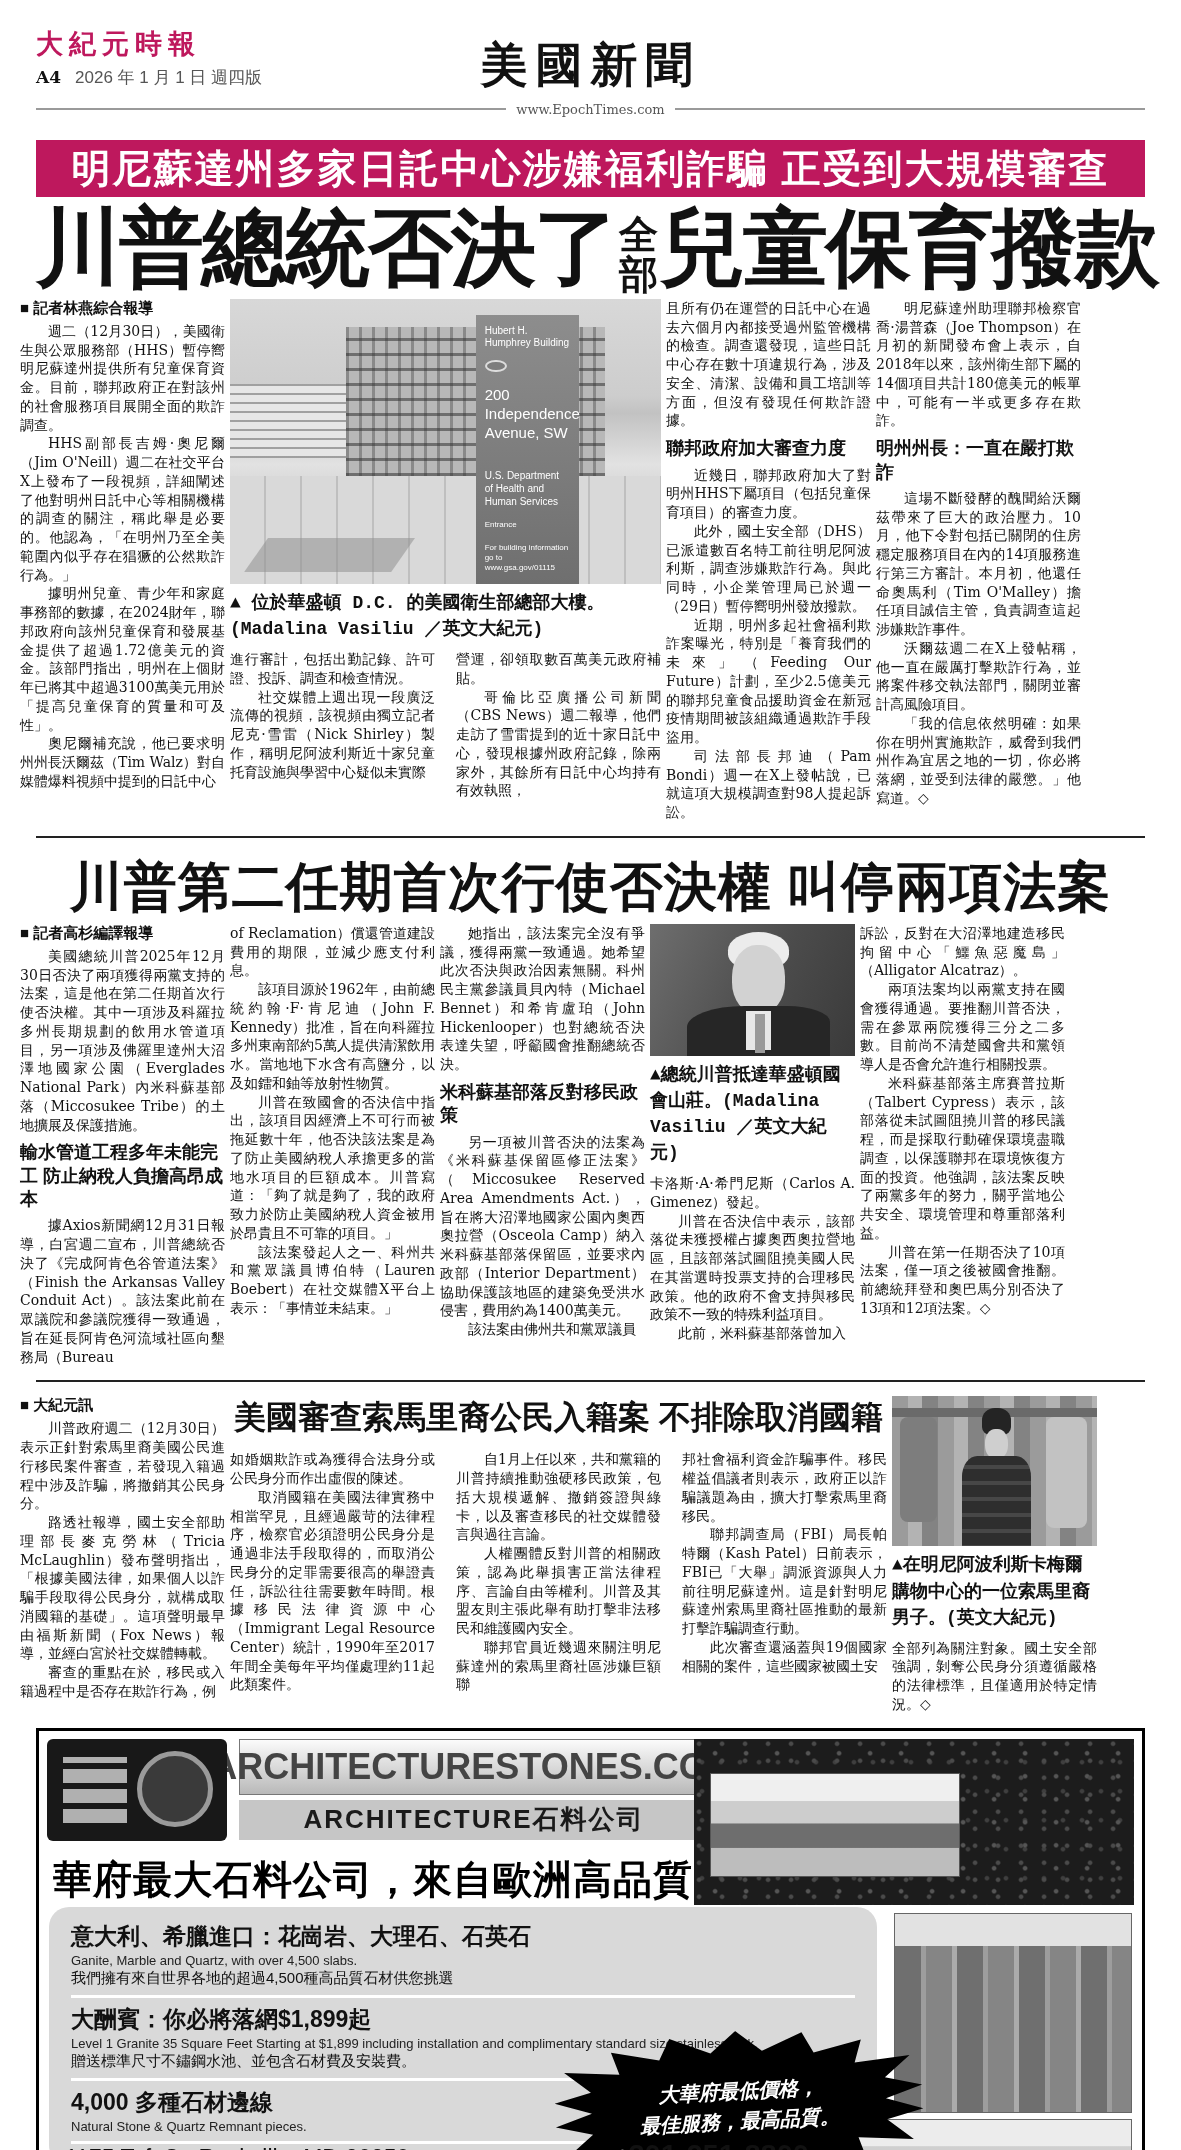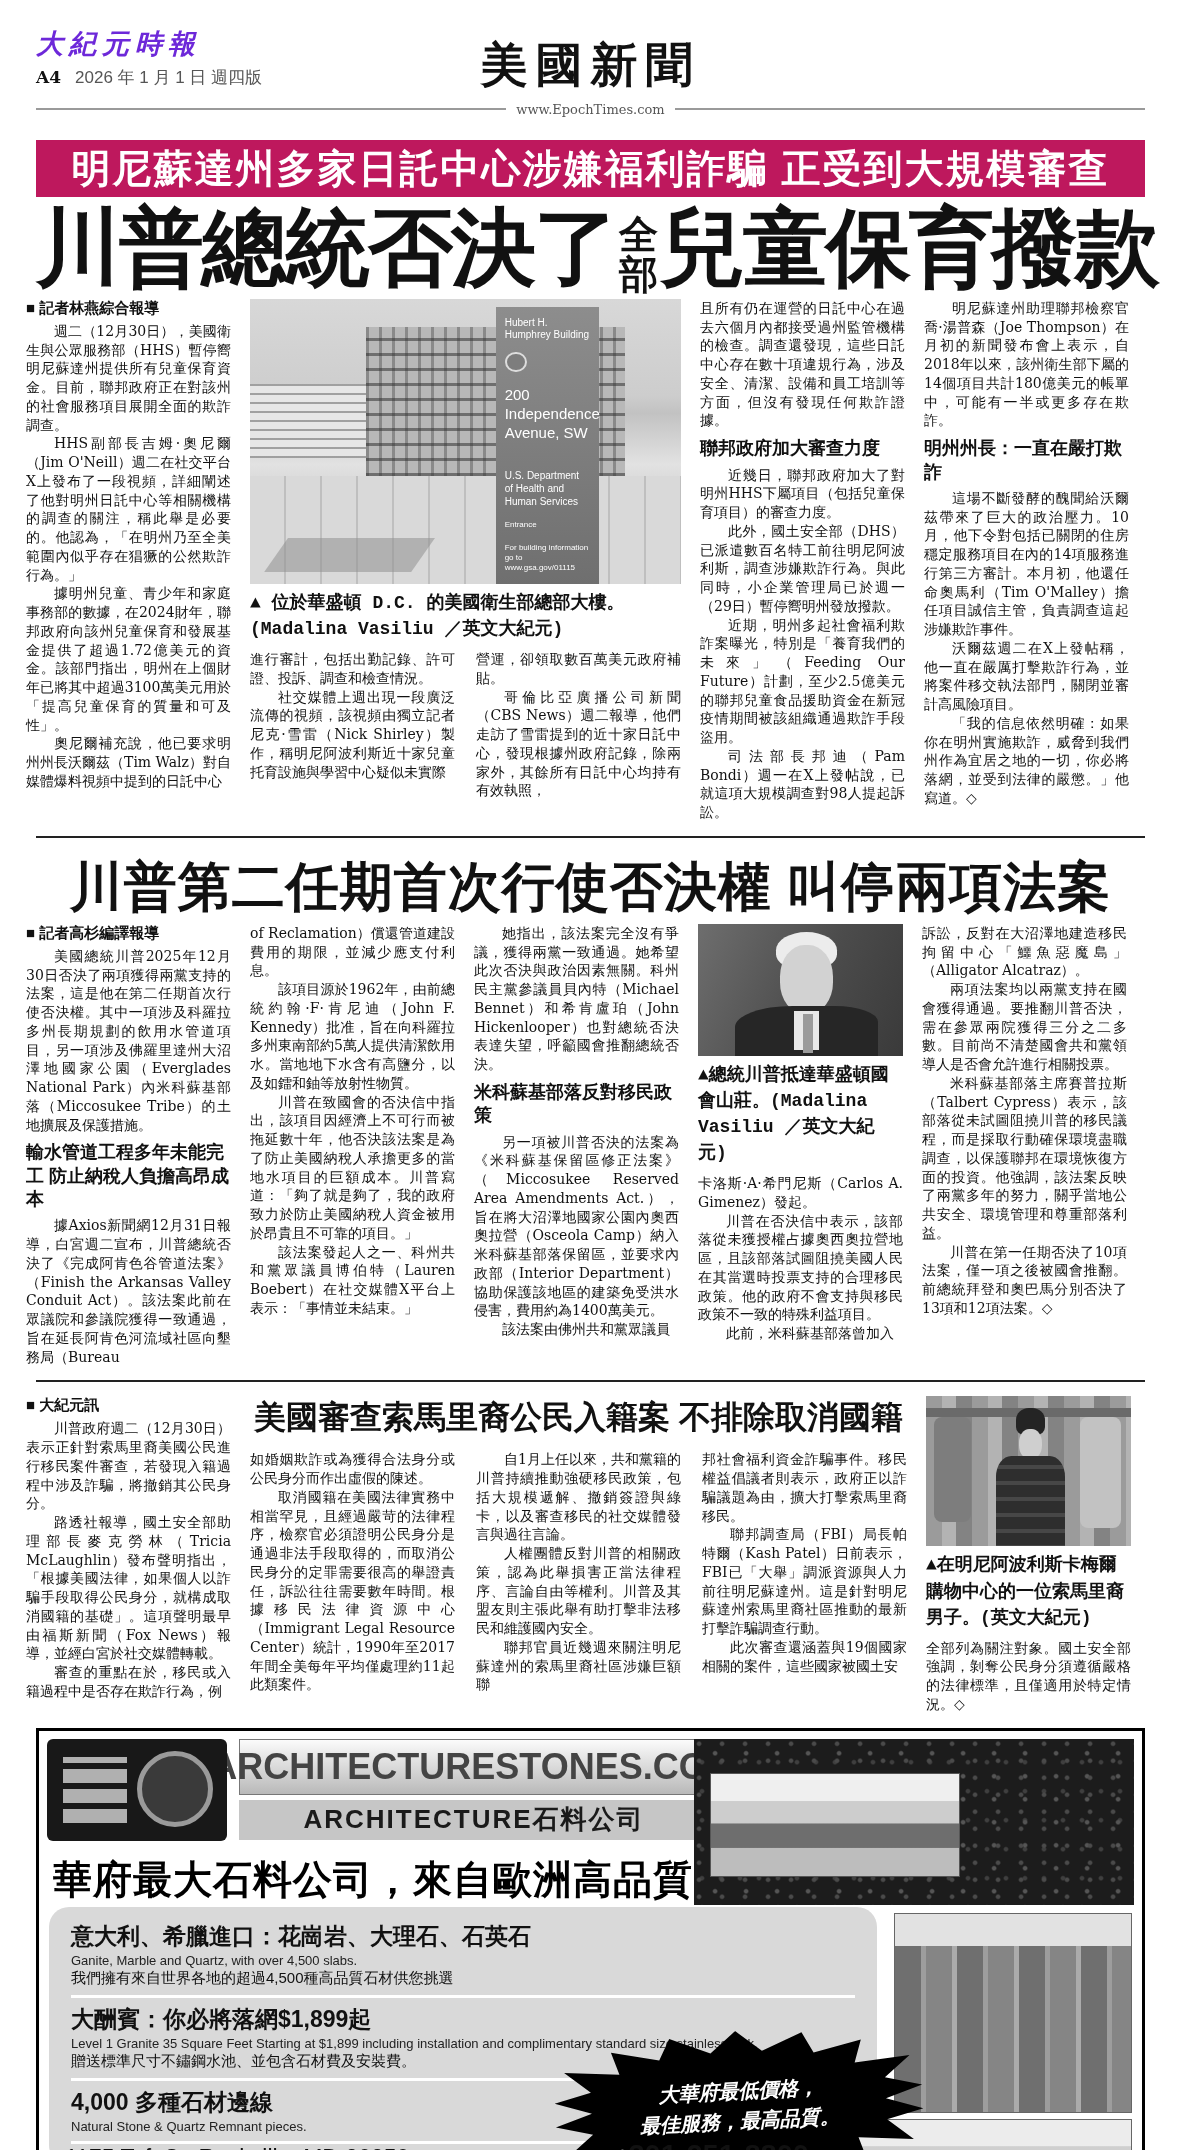--- a/index.html
+++ b/index.html
@@ -3,40 +3,40 @@
 <meta charset="utf-8">
 <style>
   * { margin:0; padding:0; box-sizing:border-box; }
   html,body { background:#ffffff; }
   body { width:1181px; height:2150px; margin:0 auto; overflow:hidden;
          font-family:"DejaVu Serif", serif; color:#111; }
 
   
   .masthead { position:relative; height:72px; margin-top:26px; padding:0 36px; }
   .brand-logo { font-family:"Liberation Sans", sans-serif; font-weight:900; font-size:27px;
-                color:#6d28d9; letter-spacing:6px; font-style:italic; }
+                color:#be185d; letter-spacing:6px; }
   .brand-sub { margin-top:4px; font-family:"Liberation Sans", sans-serif; font-size:17px; color:#555; }
   .brand-sub b { color:#111; font-family:"DejaVu Serif", serif; margin-right:14px; }
   .section-title { position:absolute; left:0; right:0; top:8px; text-align:center;
                    font-size:47px; font-weight:900; letter-spacing:8px; }
   .web-rule { display:flex; align-items:center; padding:0 36px; height:22px; }
   .web-rule .ln { flex:1; border-top:2px solid #9a9a9a; }
   .web-rule .txt { margin:0 10px; font-size:13px; color:#555; }
 
   
   .kicker { margin:20px 36px 0 36px; height:57px; background:#be185d; color:#fff;
             display:flex; align-items:center; justify-content:center;
             font-family:"Liberation Sans", sans-serif; font-weight:700; font-size:39px; letter-spacing:2px; }
   .headline1 { margin:6px 36px 4px 36px; text-align:center; font-weight:900; font-size:85px;
                line-height:1.05; letter-spacing:-2px; white-space:nowrap; }
   .hl-stack { display:inline-flex; flex-direction:column; vertical-align:middle;
               font-size:0.46em; line-height:1.02; margin:0 2px; letter-spacing:0; }
 
   
-  .cols { display:flex; gap:19px; padding:0 26px; margin-top:0; }
+  .cols { display:flex; gap:5px; padding:0 20px; margin-top:0; }
   .col { width:205px; }
   .colwide { width:431px; }
   .para { font-size:14px; line-height:1.34; text-align:justify; text-indent:2em; }
   .para.ni { text-indent:0; }
   .subhead { font-family:"Liberation Sans", sans-serif; font-size:18px; line-height:1.3;
              margin:7px 0 5px 0; }
   .byline { font-family:"Liberation Sans", sans-serif; font-weight:700; font-size:15px;
             margin-bottom:4px; }
   .caption { font-family:Liberation Mono, monospace; font-weight:700; font-size:18px;
              line-height:1.45; margin:6px 0 8px 0; }
@@ -48,21 +48,21 @@
   .ph1-bldg-left { position:absolute; left:0; top:30%; width:29%; height:26%; background:#e6e6e6;
     background-image:repeating-linear-gradient(0deg, rgba(90,90,90,.5) 0 2px, transparent 2px 9px); }
   .ph1-bldg-main { position:absolute; left:27%; top:10%; width:60%; height:52%; background:#b8b8b8;
     background-image:repeating-linear-gradient(0deg, rgba(50,50,50,.55) 0 3px, transparent 3px 15px),
                      repeating-linear-gradient(90deg, rgba(50,50,50,.35) 0 3px, transparent 3px 13px); }
   .ph1-plaza { position:absolute; left:0; bottom:0; width:100%; height:38%;
     background:repeating-linear-gradient(90deg,#d9d9d9 0 34px,#bfbfbf 34px 36px),
                linear-gradient(180deg,#e0e0e0,#c7c7c7); }
   .ph1-shadow { position:absolute; left:6%; bottom:4%; width:34%; height:12%;
     background:#8f8f8f; transform:skewX(-35deg); opacity:.55; }
-  .ph1-sign { position:absolute; left:57%; top:8px; bottom:0; width:24%;
+  .ph1-sign { position:absolute; left:57%; top:16px; bottom:0; width:24%;
     background:linear-gradient(180deg,#8d8d8d,#6f6f6f); color:#fff; padding:10px 9px;
     font-family:"Liberation Sans", sans-serif; display:flex; flex-direction:column; }
   .sign-l1 { font-size:10px; line-height:1.25; }
   .sign-seal { width:22px; height:22px; border:2px solid #ddd; border-radius:50%; margin:10px 0 14px 0; background:#7d7d7d; }
   .sign-l2 { font-size:15px; line-height:1.25; margin-bottom:26px; }
   .sign-l3 { font-size:10px; line-height:1.3; margin-bottom:12px; }
   .sign-l4 { font-size:8px; margin-bottom:14px; }
   .sign-l5 { font-size:8px; line-height:1.3; }
 
   

